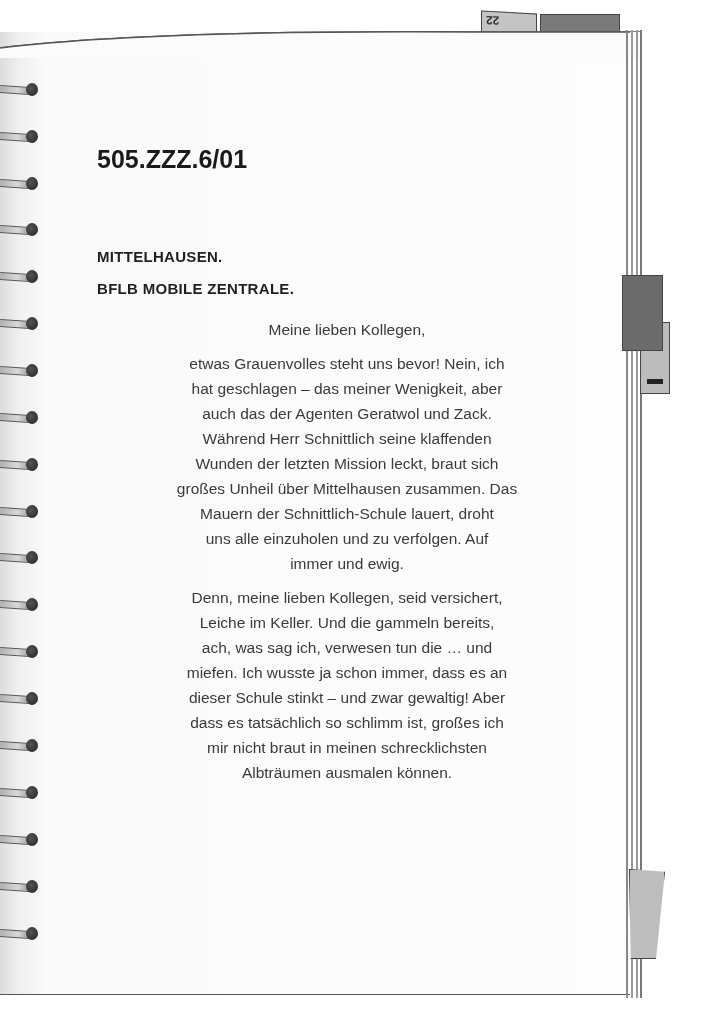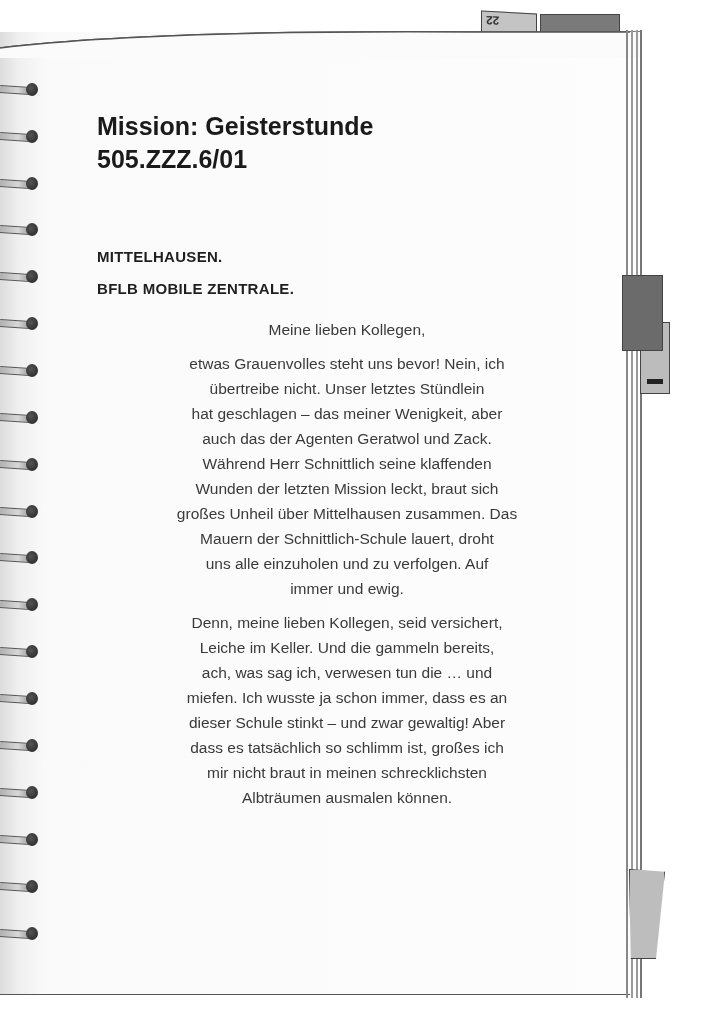--- a/index.html
+++ b/index.html
@@ -169,39 +169,38 @@
         <div class="hole"></div>
       </div>
     <div class="ring" style="top:926px">
         <div class="wire"></div>
         <div class="hole"></div>
       </div>
   </div>
 
   <div class="content">
     <h1 class="title">
-      <span>Mission: Geisterstunde</span><br>
+      <br>
       <span>505.ZZZ.6/01</span>
     </h1>
 
     <div style="height:46px"></div>
     <p class="heading">
       <br>
       <span>MITTELHAUSEN.</span>
     </p>
     <div style="height:9px"></div>
     <p class="heading">BFLB MOBILE ZENTRALE.</p>
 
     <div style="height:17px"></div>
     <p class="body-text">Meine lieben Kollegen,</p>
 
     <div style="height:9px"></div>
     <div>
       <p class="body-text">etwas Grauenvolles steht uns bevor! Nein, ich</p>
-      <p class="body-text">übertreibe nicht. Unser letztes Stündlein</p>
       <p class="body-text">hat geschlagen – das meiner Wenigkeit, aber</p>
       <p class="body-text">auch das der Agenten Geratwol und Zack.</p>
       <p class="body-text">Während Herr Schnittlich seine klaffenden</p>
       <p class="body-text">Wunden der letzten Mission leckt, braut sich</p>
       <p class="body-text">großes Unheil über Mittelhausen zusammen. Das</p>
       <p class="body-text">Mauern der Schnittlich-Schule lauert, droht</p>
       <p class="body-text">uns alle einzuholen und zu verfolgen. Auf</p>
       <p class="body-text">immer und ewig.</p>
     </div>
 

